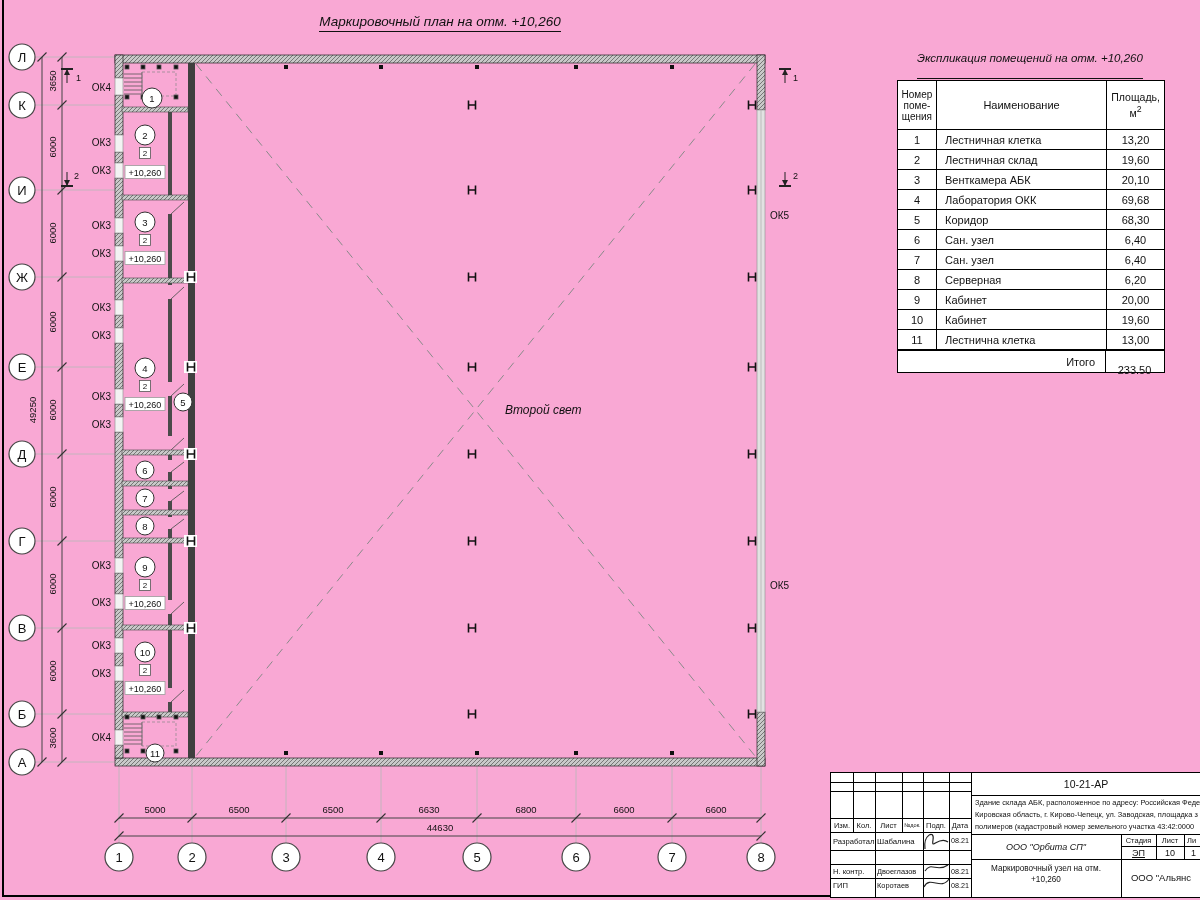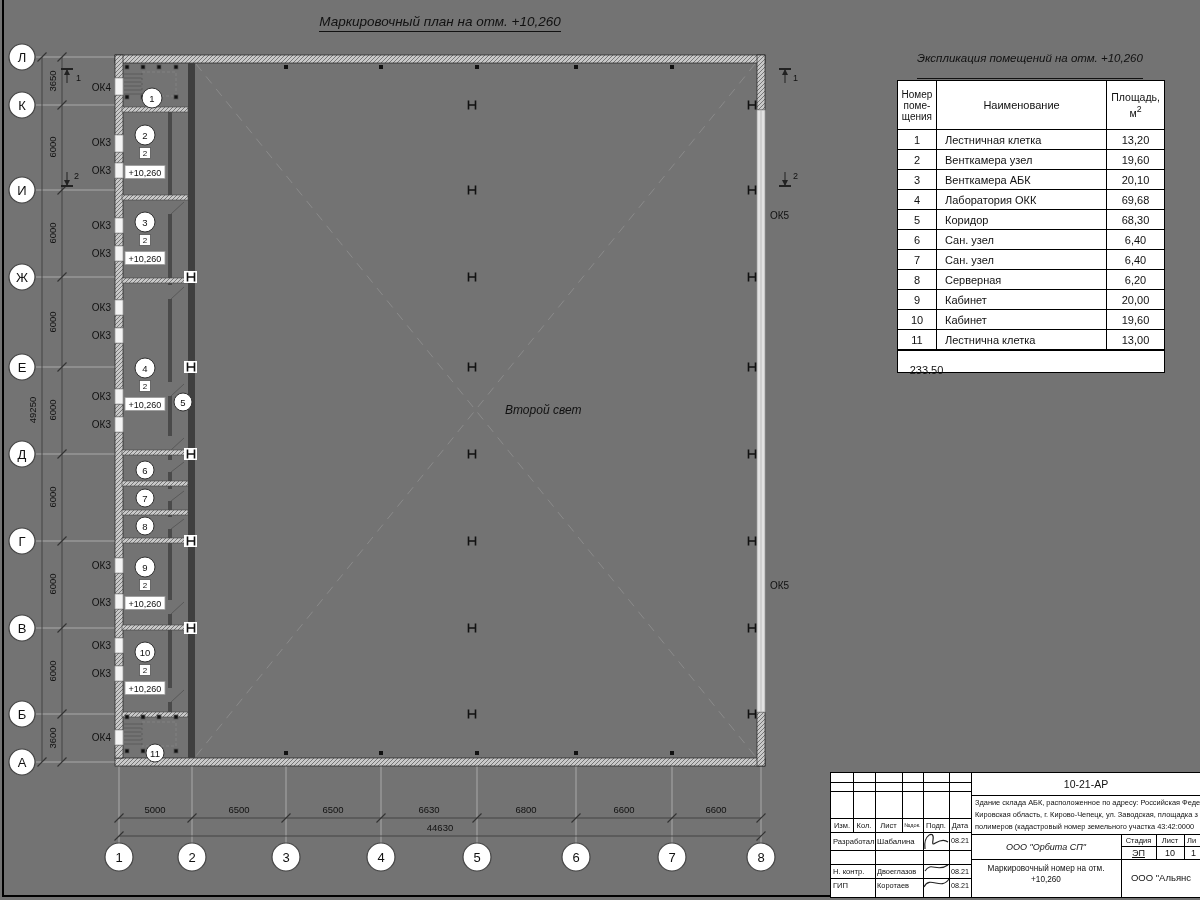--- a/index.html
+++ b/index.html
@@ -1,16 +1,16 @@
 <!DOCTYPE html>
 <html><head>
 <meta charset="utf-8">
 <style>
   html,body{margin:0;padding:0;background:#fff;font-family:"Liberation Sans",sans-serif;color:#111;}
-  .page{position:relative;width:1200px;height:900px;background:#737373;overflow:hidden;}
+  .page{position:relative;width:1200px;height:900px;background:#f9a8d4;overflow:hidden;}
   .ln{position:absolute;background:#000;}
   .title-main{position:absolute;left:250px;top:14px;width:380px;text-align:center;font-size:13.5px;font-style:italic;font-weight:bold;}
   .title-main span{display:inline-block;border-bottom:1px solid #111;padding-bottom:2px;font-weight:normal;}
   .exp-title{position:absolute;left:897px;top:52px;width:266px;text-align:center;font-size:11.5px;font-style:italic;}
   .exp-title span{display:inline-block;border-bottom:1px solid #111;padding-bottom:14px;}
   .exp-table{position:absolute;left:897px;top:80px;width:266px;border:1.6px solid #000;background:#fff;font-size:11px;}
   .exp-head{display:flex;height:48px;border-bottom:1.2px solid #000;}
   .exp-head .c1{width:38px;border-right:1px solid #000;display:flex;flex-direction:column;justify-content:center;align-items:center;font-size:10px;line-height:11px;}
   .exp-head .c2{width:170px;border-right:1px solid #000;display:flex;justify-content:center;align-items:center;}
   .exp-head .c3{width:57px;display:flex;flex-direction:column;justify-content:center;align-items:center;font-size:10.5px;line-height:12px;}
@@ -451,21 +451,21 @@
         <div><span>м</span><sup>2</sup></div>
       </div>
     </div>
     <div class="exp-row">
         <div class="c1">1</div>
         <div class="c2">Лестничная клетка</div>
         <div class="c3">13,20</div>
       </div>
     <div class="exp-row">
         <div class="c1">2</div>
-        <div class="c2">Венткамера узел</div>
+        <div class="c2">Лестничная склад</div>
         <div class="c3">19,60</div>
       </div>
     <div class="exp-row">
         <div class="c1">3</div>
         <div class="c2">Венткамера АБК</div>
         <div class="c3">20,10</div>
       </div>
     <div class="exp-row">
         <div class="c1">4</div>
         <div class="c2">Лаборатория ОКК</div>
@@ -500,20 +500,21 @@
         <div class="c1">10</div>
         <div class="c2">Кабинет</div>
         <div class="c3">19,60</div>
       </div>
     <div class="exp-row">
         <div class="c1">11</div>
         <div class="c2">Лестнична клетка</div>
         <div class="c3">13,00</div>
       </div>
     <div class="exp-total">
+      <div class="cm">Итого</div>
       <div class="c3">233.50</div>
     </div>
   </div>
 
   <div class="tb">
 
     <div class="v" style="left:140px;top:0;width:1px;height:124px;"></div>
     <div class="v" style="left:22px;top:0;width:1px;height:59px;"></div>
     <div class="v" style="left:44px;top:0;width:1px;height:124px;"></div>
     <div class="v" style="left:71px;top:0;width:1px;height:59px;"></div>
@@ -564,19 +565,19 @@
       <div>полимеров (кадастровый номер земельного участка 43:42:0000</div>
     </div>
     <div class="cell" style="left:140px;top:63px;width:150px;height:21px;font-size:9px;font-style:italic;">ООО "Орбита СП"</div>
     <div class="cell" style="left:290px;top:62px;width:35px;height:11px;font-size:7.5px;">Стадия</div>
     <div class="cell" style="left:325px;top:62px;width:28px;height:11px;font-size:7.5px;">Лист</div>
     <div class="cell l" style="left:356px;top:62px;width:14px;height:11px;font-size:7.5px;">Ли</div>
     <div class="cell" style="left:290px;top:74px;width:35px;height:12px;font-size:9px;text-decoration:underline;">ЭП</div>
     <div class="cell" style="left:325px;top:74px;width:28px;height:12px;font-size:9px;">10</div>
     <div class="cell l" style="left:360px;top:74px;width:10px;height:12px;font-size:9px;">1</div>
     <div style="position:absolute;left:140px;top:90px;width:150px;text-align:center;font-size:8.2px;line-height:11px;">
-      <div>Маркировочный номер на отм.</div>
+      <div>Маркировочный узел на отм.</div>
       <div>+10,260</div>
     </div>
     <div class="cell" style="left:290px;top:88px;width:80px;height:32px;font-size:9.5px;white-space:nowrap;">ООО "Альянс</div>
   </div>
 
 </div>
 
 </body></html>

